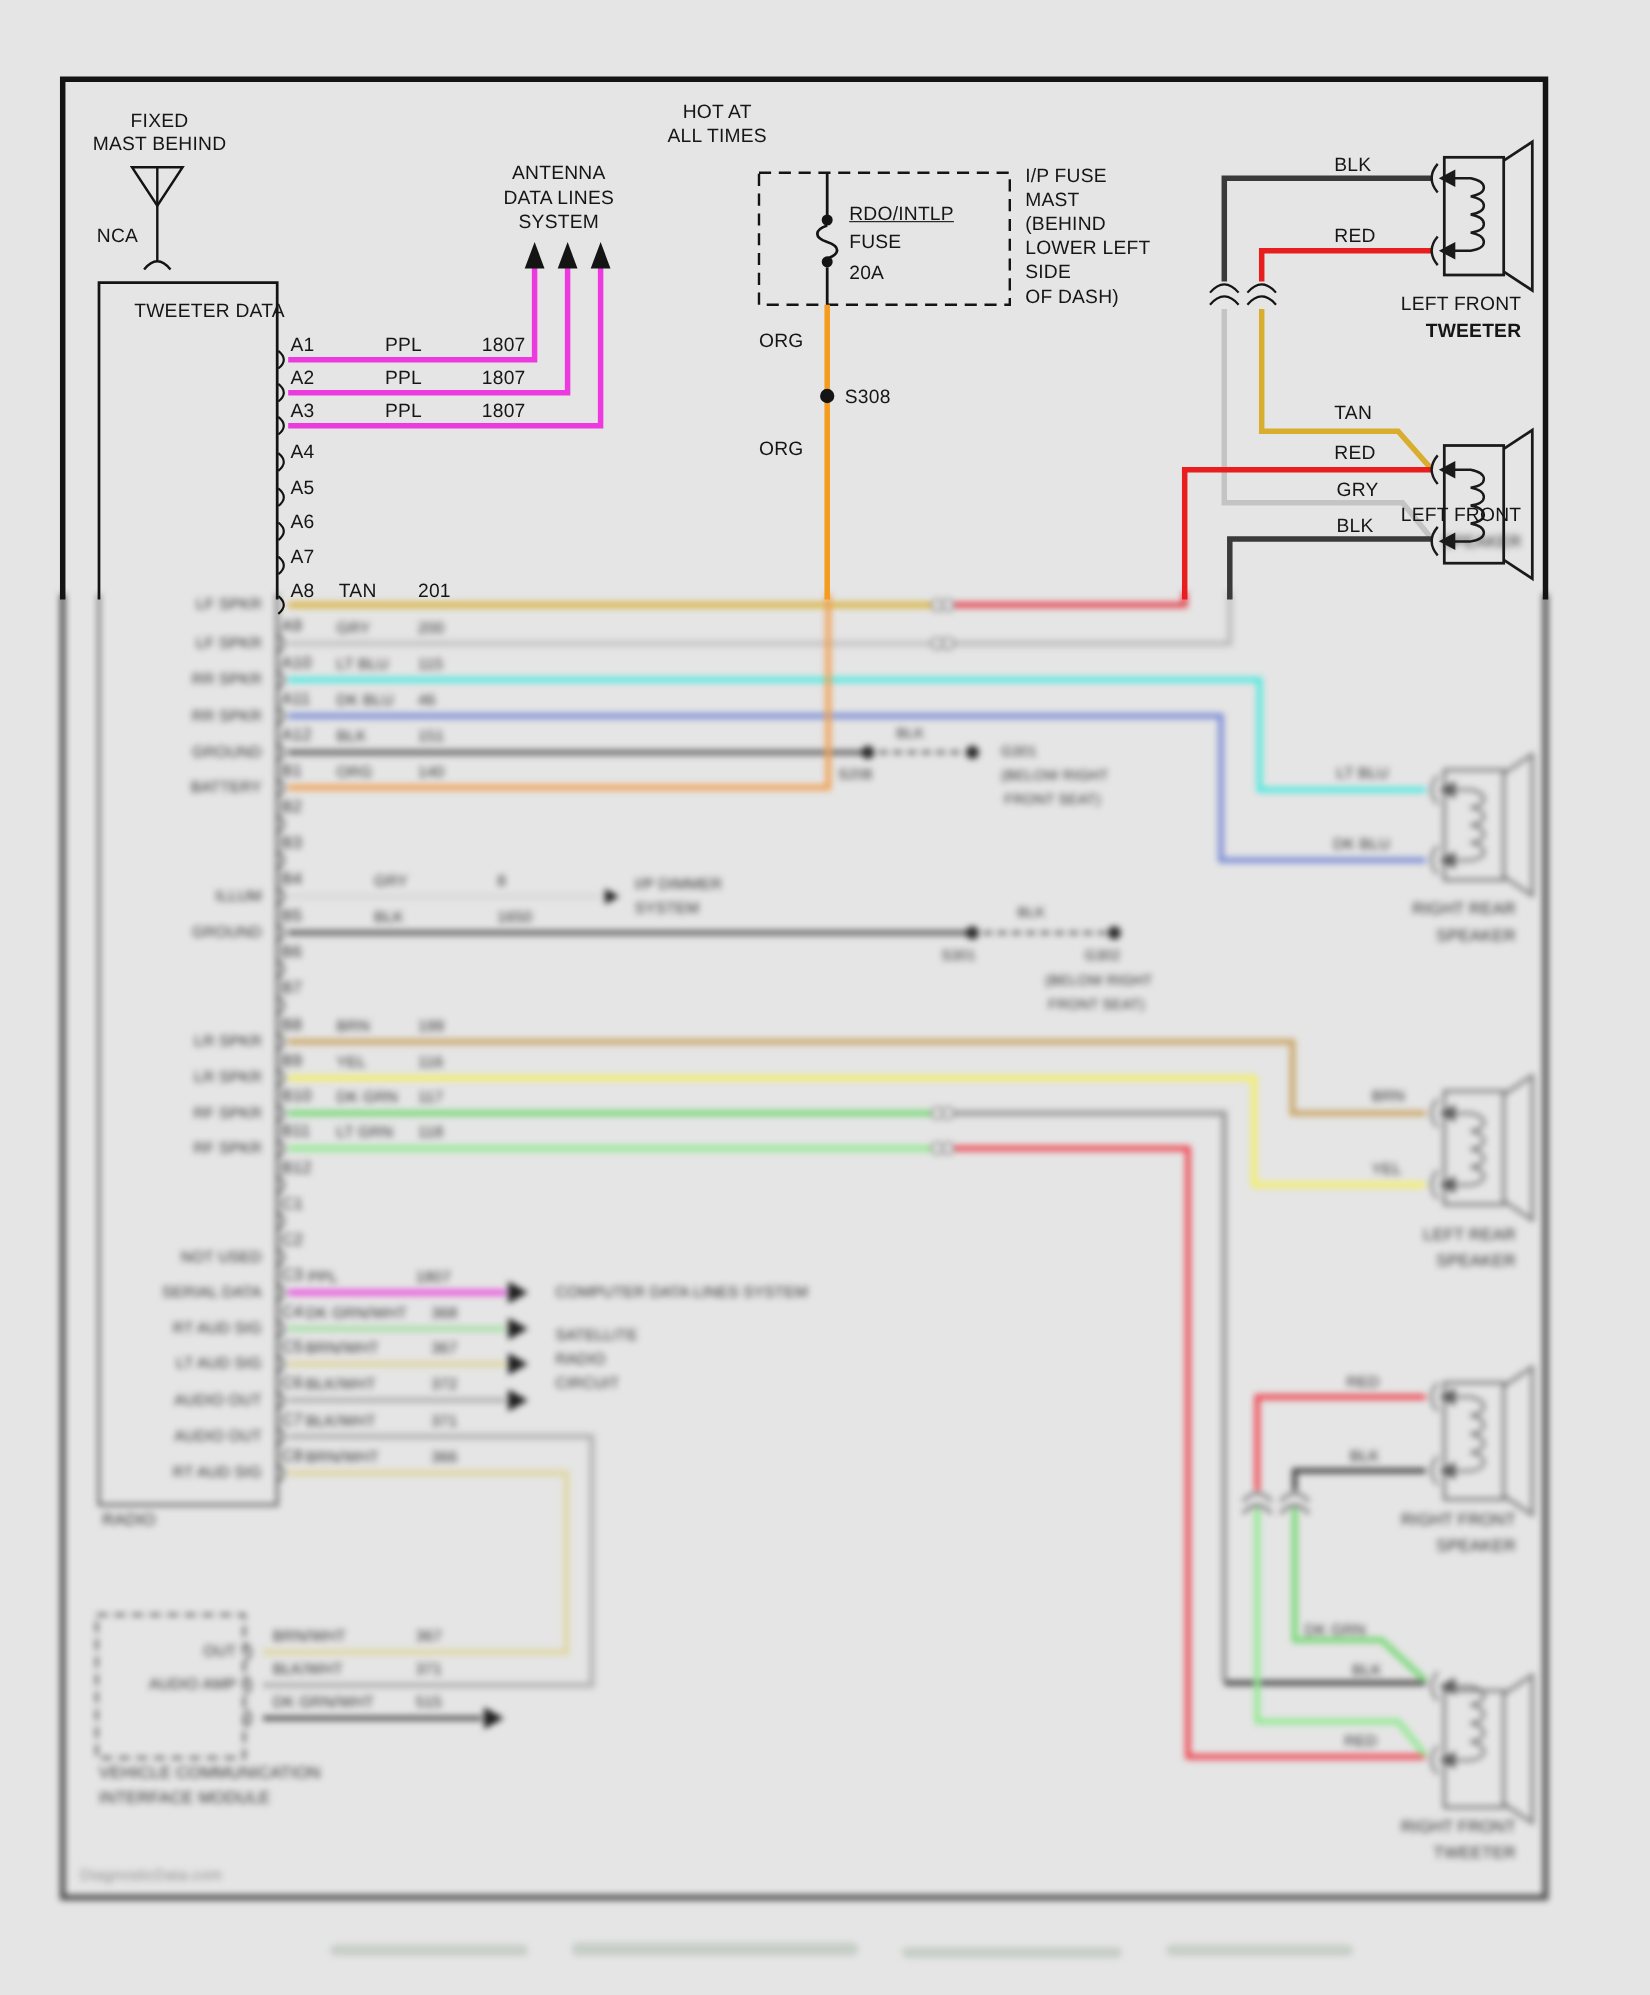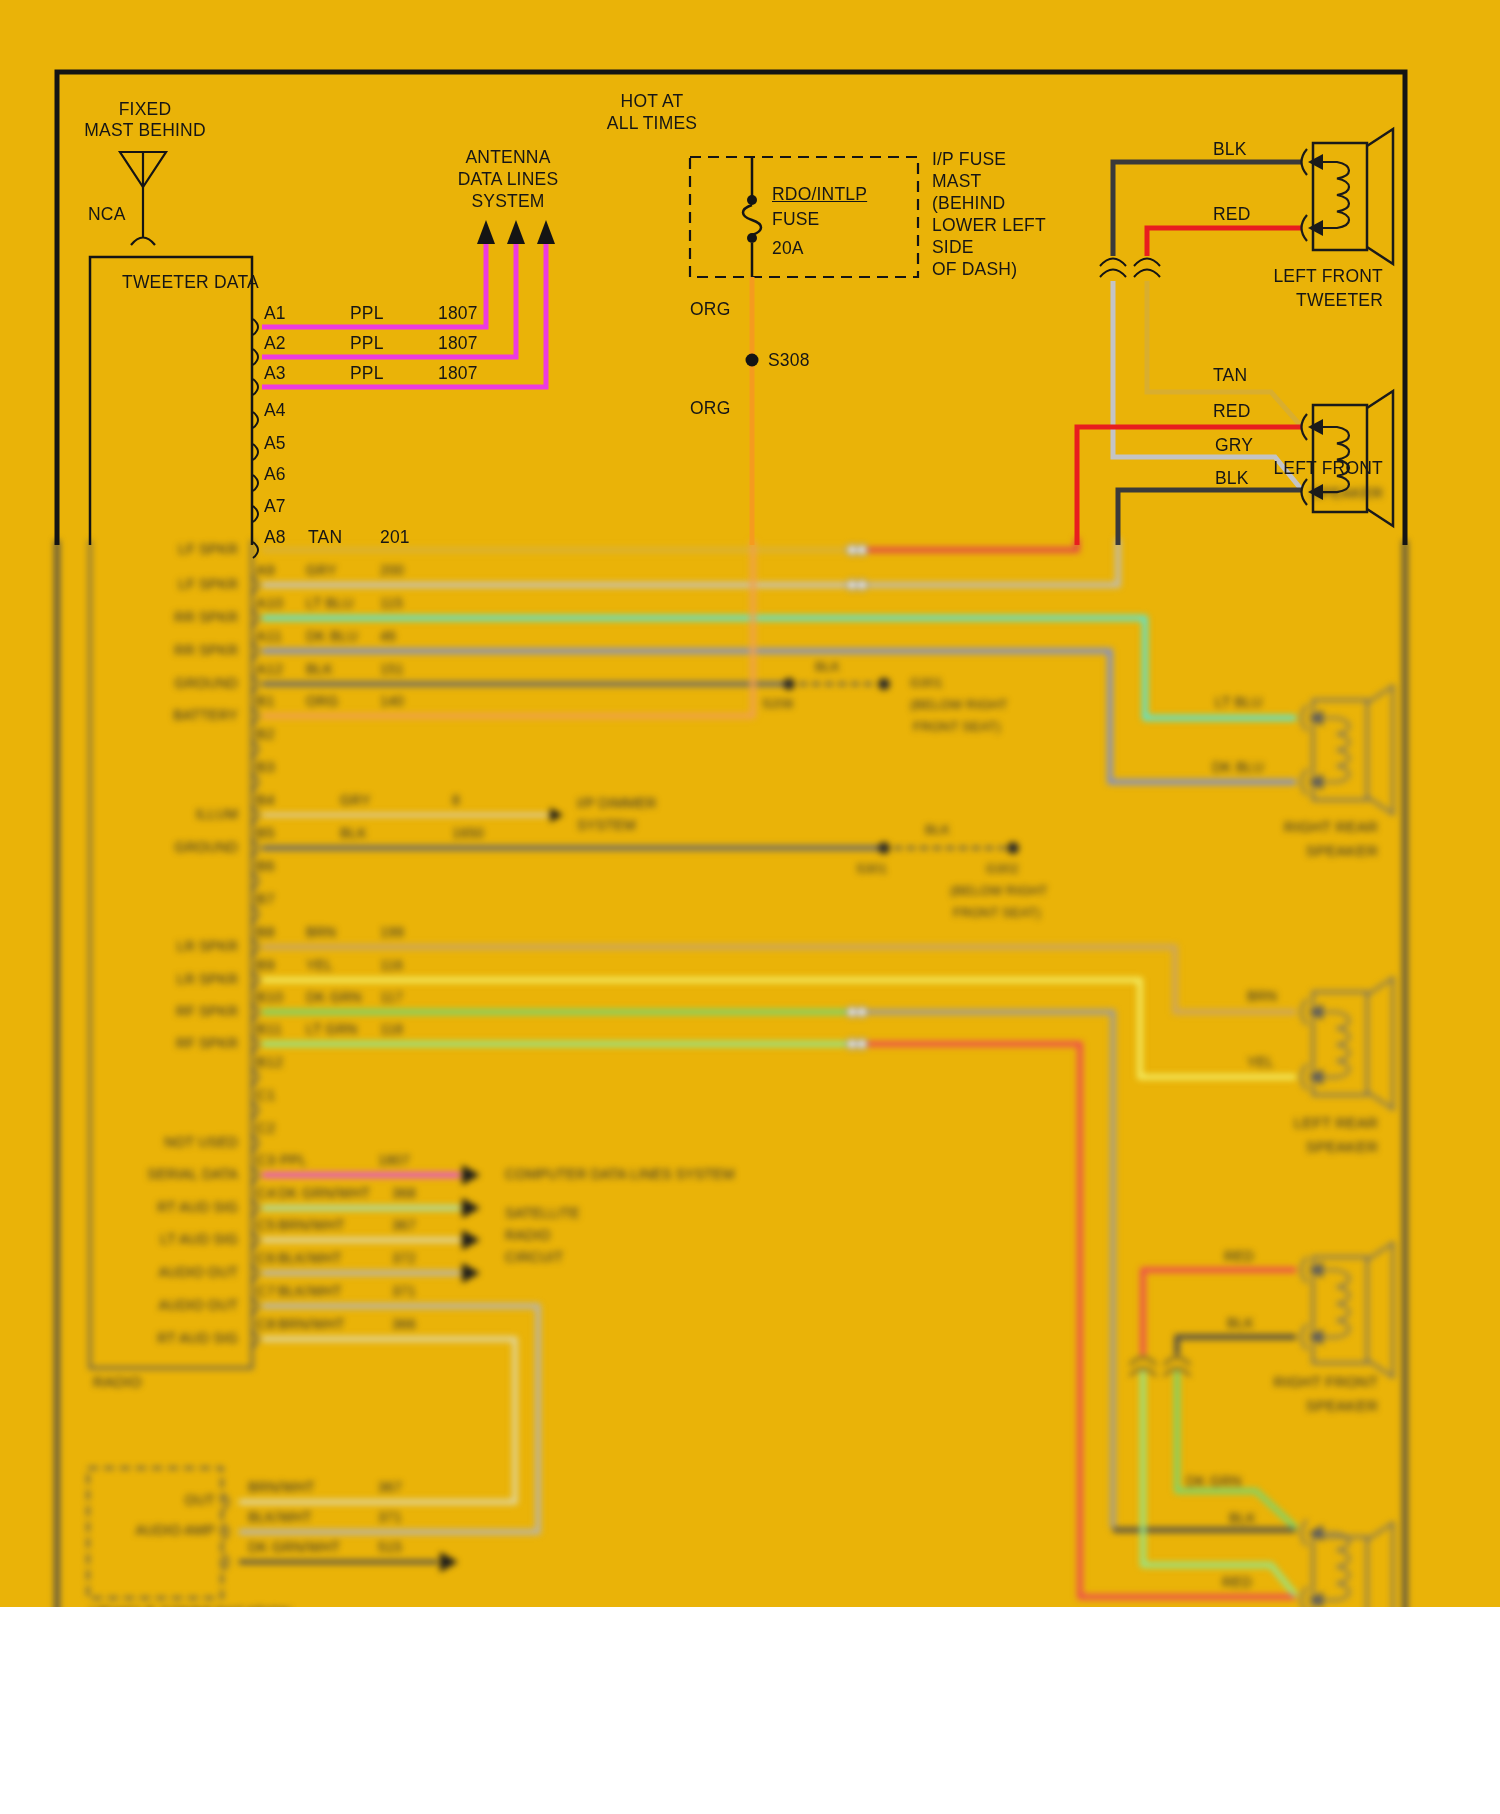--- a/index.html
+++ b/index.html
@@ -1,16 +1,16 @@
 <!DOCTYPE html>
 <html><head>
 <meta charset="utf-8">
 <style>
   html,body{margin:0;padding:0;background:#fff;}
-  #page{position:relative;width:1500px;height:1607px;background:#eab308;overflow:hidden;
+  #page{position:relative;width:1500px;height:1814px;background:#e5e5e5;overflow:hidden;
         font-family:"Liberation Sans",sans-serif;}
   .layer{position:absolute;inset:0;}
   #blur-layer{filter:blur(3.1px);}
   #sharp-layer{filter:blur(0.4px);}
   svg{position:absolute;left:0;top:0;}
   .t{position:absolute;white-space:nowrap;color:#161616;letter-spacing:.2px;}
   .s17{font-size:17.5px;}
   .s15{font-size:15px;}
   .s14{font-size:14px;}
   .s13{font-size:13px;}
@@ -394,20 +394,20 @@
     <div class="t s17" style="left:264px;top:464px;">A6</div>
     <div class="t s17" style="left:264px;top:496px;">A7</div>
 
     <div class="t s17" style="left:264px;top:527px;">A8</div>
     <div class="t s17" style="left:308px;top:527px;">TAN</div>
     <div class="t s17" style="left:380px;top:527px;">201</div>
 
     <div class="t s17" style="left:1213px;top:139px;">BLK</div>
     <div class="t s17" style="left:1213px;top:204px;">RED</div>
     <div class="t s17 ra" style="left:1223px;top:266px;width:160px;">LEFT FRONT</div>
-    <div class="t s17 ra" style="left:1223px;top:290px;width:160px;">TWEETER</div>
+    <div class="t s17 ra" style="left:1223px;top:290px;width:160px;font-weight:bold;">TWEETER</div>
     <div class="t s17" style="left:1213px;top:365px;">TAN</div>
     <div class="t s17" style="left:1213px;top:401px;">RED</div>
     <div class="t s17" style="left:1215px;top:435px;">GRY</div>
     <div class="t s17" style="left:1215px;top:468px;">BLK</div>
     <div class="t s17 ra" style="left:1233px;top:458px;width:150px;">LEFT FRONT</div>
   </div>
 </div>
 
 </body></html>

